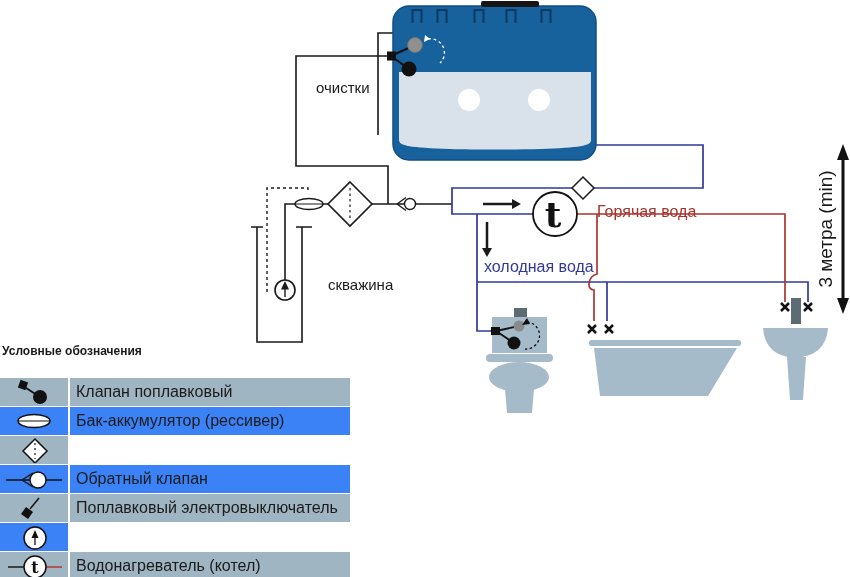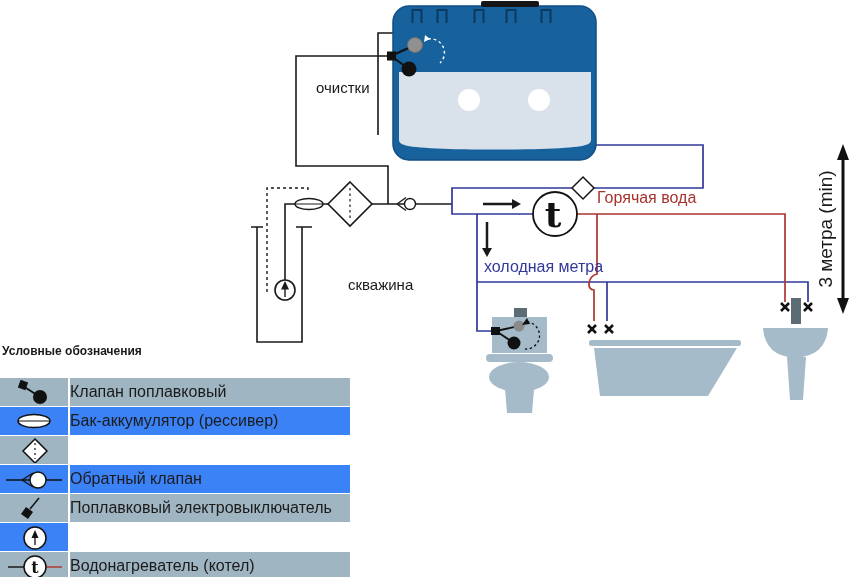--- a/index.html
+++ b/index.html
@@ -5,21 +5,21 @@
   html,body{margin:0;padding:0}
   #canvas{position:relative;width:850px;height:577px;background:#fff;overflow:hidden;font-family:"Liberation Sans",sans-serif}
   .lbl{position:absolute;white-space:nowrap;color:#1a1a1a;font-size:15px}
   #lbl-hot{color:#a8322d;font-size:16px}
   #lbl-cold{color:#32389b;font-size:16px}
   #lbl-note{font-size:19px;transform:translate(-50%,-50%) rotate(-90deg)}
   #legend{position:absolute;left:0;top:378px;width:350px}
   #legend-title{position:absolute;left:2px;top:344px;font-size:12px;font-weight:bold}
   .lrow{display:flex;height:28px;margin-bottom:1px}
   .lrow .icon{width:68px;display:flex;align-items:center;justify-content:center}
-  .lrow .txt{flex:1;margin-left:2px;display:flex;align-items:center;padding-left:0;font-size:16px;color:#1b1b1b}
+  .lrow .txt{flex:1;margin-left:2px;display:flex;align-items:center;padding-left:6px;font-size:16px;color:#1b1b1b}
   .lrow.dark .icon,.lrow.dark .txt{background:#9fb5c2}
   .lrow.light .icon,.lrow.light .txt{background:#3b82f6}
 </style>
 </head>
 <body>
 
 <div id="canvas">
 <svg width="850" height="577" viewBox="0 0 850 577">
 
   <g stroke="#1a1a1a" stroke-width="1.6" fill="none">
@@ -139,23 +139,23 @@
   </g>
 
   <g fill="#111">
     <line x1="843" y1="156" x2="843" y2="302" stroke="#111" stroke-width="3"></line>
     <polygon points="843,144 837,160 849,160"></polygon>
     <polygon points="843,314 837,298 849,298"></polygon>
   </g>
 </svg>
 
   <div class="lbl" id="lbl-overflow" style="left:316px;top:79px">очистки</div>
-  <div class="lbl" id="lbl-well" style="left:348px;top:276px">скважина</div>
-  <div class="lbl" id="lbl-hot" style="left:597px;top:189px">Горячая вода</div>
-  <div class="lbl" id="lbl-cold" style="left:484px;top:258px">холодная метра</div>
+  <div class="lbl" id="lbl-well" style="left:328px;top:276px">скважина</div>
+  <div class="lbl" id="lbl-hot" style="left:597px;top:203px">Горячая вода</div>
+  <div class="lbl" id="lbl-cold" style="left:484px;top:258px">холодная вода</div>
   <div class="lbl" id="lbl-note" style="left:826px;top:229px">3 метра (min)</div>
 
   <div class="lbl" id="legend-title">Условные обозначения</div>
   <div id="legend">
     <div class="lrow dark">
       <span class="icon">
         <svg width="64" height="26" viewBox="0 0 64 26">
             <rect x="17" y="2" width="8" height="8" fill="#111" transform="rotate(20 21 6)"></rect>
             <line x1="21" y1="7" x2="38" y2="18" stroke="#111" stroke-width="1.8"></line>
             <circle cx="38" cy="18" r="7" fill="#111"></circle>

